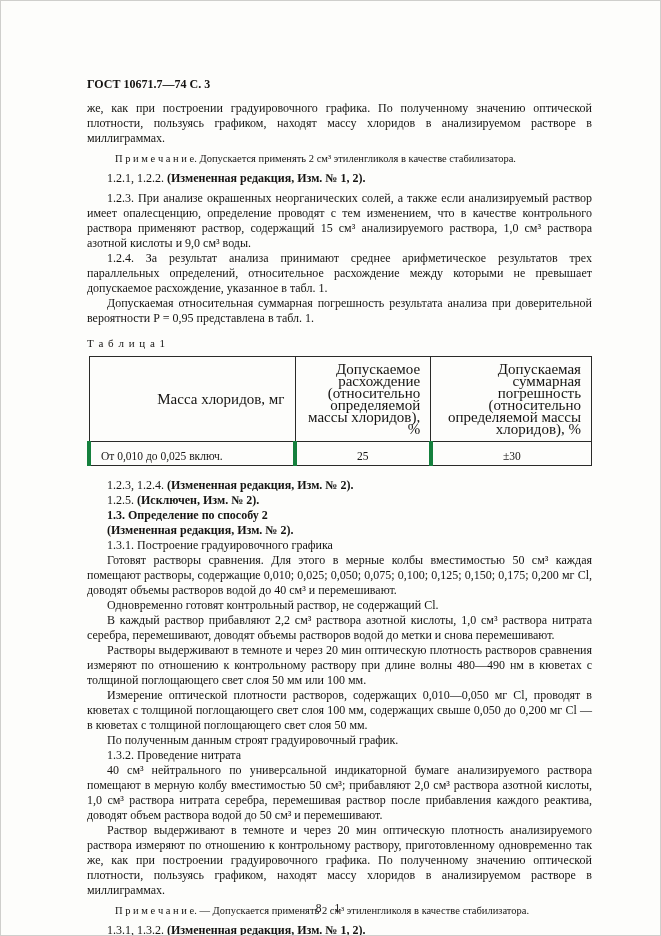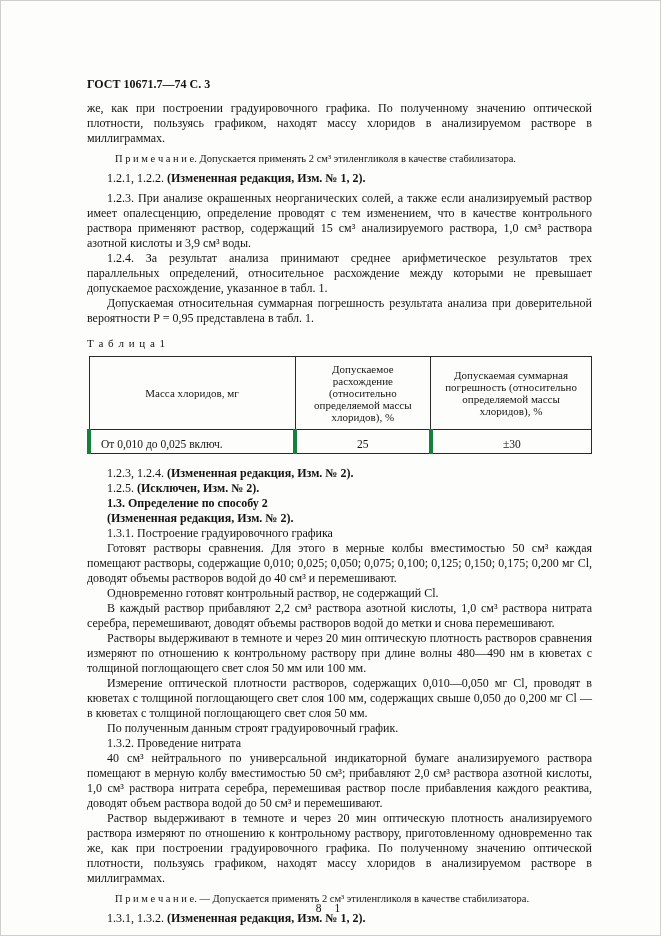--- a/index.html
+++ b/index.html
@@ -21,24 +21,24 @@
   p { margin: 0; text-align: justify; text-indent: 20px; }
   p.noindent { text-indent: 0; }
   .note { font-size: 10.5px; line-height: 13px; text-indent: 28px; margin: 6px 0; }
   .bold { font-weight: bold; }
   .gap-b { margin-bottom: 5px; }
   .table-caption { text-align: left; font-size: 11px; margin: 10px 12px 5px 0; letter-spacing: 1px; }
   table { width: 100%; border-collapse: collapse; border: 1px solid #2a2a28; margin-bottom: 12px; }
   th {
     border: 1px solid #2a2a28;
     font-weight: normal;
-    font-size: 11px;
+    font-size: 15px;
     line-height: 12px;
     padding: 6px 10px;
-    text-align: center;
+    text-align: right;
     vertical-align: middle;
   }
   th.c1 { width: 41%; margin-top: 24px; }
   th.c2 { width: 27%; }
   th.c3 { width: 32%; }
   td {
     border-left: 4px solid #15803d;
     border-right: 1px solid #2a2a28;
     font-size: 11.5px;
     line-height: 15px;
@@ -62,21 +62,21 @@
   <div class="header-row">
     <span>ГОСТ 10671.7—74 С. 3</span>
   </div>
 
   <p class="noindent">же, как при построении градуировочного графика. По полученному значению оптической плотности, пользуясь графиком, находят массу хлоридов в анализируемом растворе в миллиграммах.</p>
 
   <p class="note">П р и м е ч а н и е. Допускается применять 2 см³ этиленгликоля в качестве стабилизатора.</p>
 
   <p class="gap-b"><span>1.2.1, 1.2.2.</span> <span class="bold">(Измененная редакция, Изм. № 1, 2).</span></p>
 
-  <p>1.2.3. При анализе окрашенных неорганических солей, а также если анализируемый раствор имеет опалесценцию, определение проводят с тем изменением, что в качестве контрольного раствора применяют раствор, содержащий 15 см³ анализируемого раствора, 1,0 см³ раствора азотной кислоты и 3,9 см³ воды.</p>
+  <p>1.2.3. При анализе окрашенных неорганических солей, а также если анализируемый раствор имеет опалесценцию, определение проводят с тем изменением, что в качестве контрольного раствора применяют раствор, содержащий 15 см³ анализируемого раствора, 1,0 см³ раствора азотной кислоты и 9,0 см³ воды.</p>
 
   <p>1.2.4. За результат анализа принимают среднее арифметическое результатов трех параллельных определений, относительное расхождение между которыми не превышает допускаемое расхождение, указанное в табл. 1.</p>
 
   <p>Допускаемая относительная суммарная погрешность результата анализа при доверительной вероятности Р = 0,95 представлена в табл. 1.</p>
 
   <div class="table-caption">Т а б л и ц а 1</div>
 
   <table>
     <thead>
       <tr>

